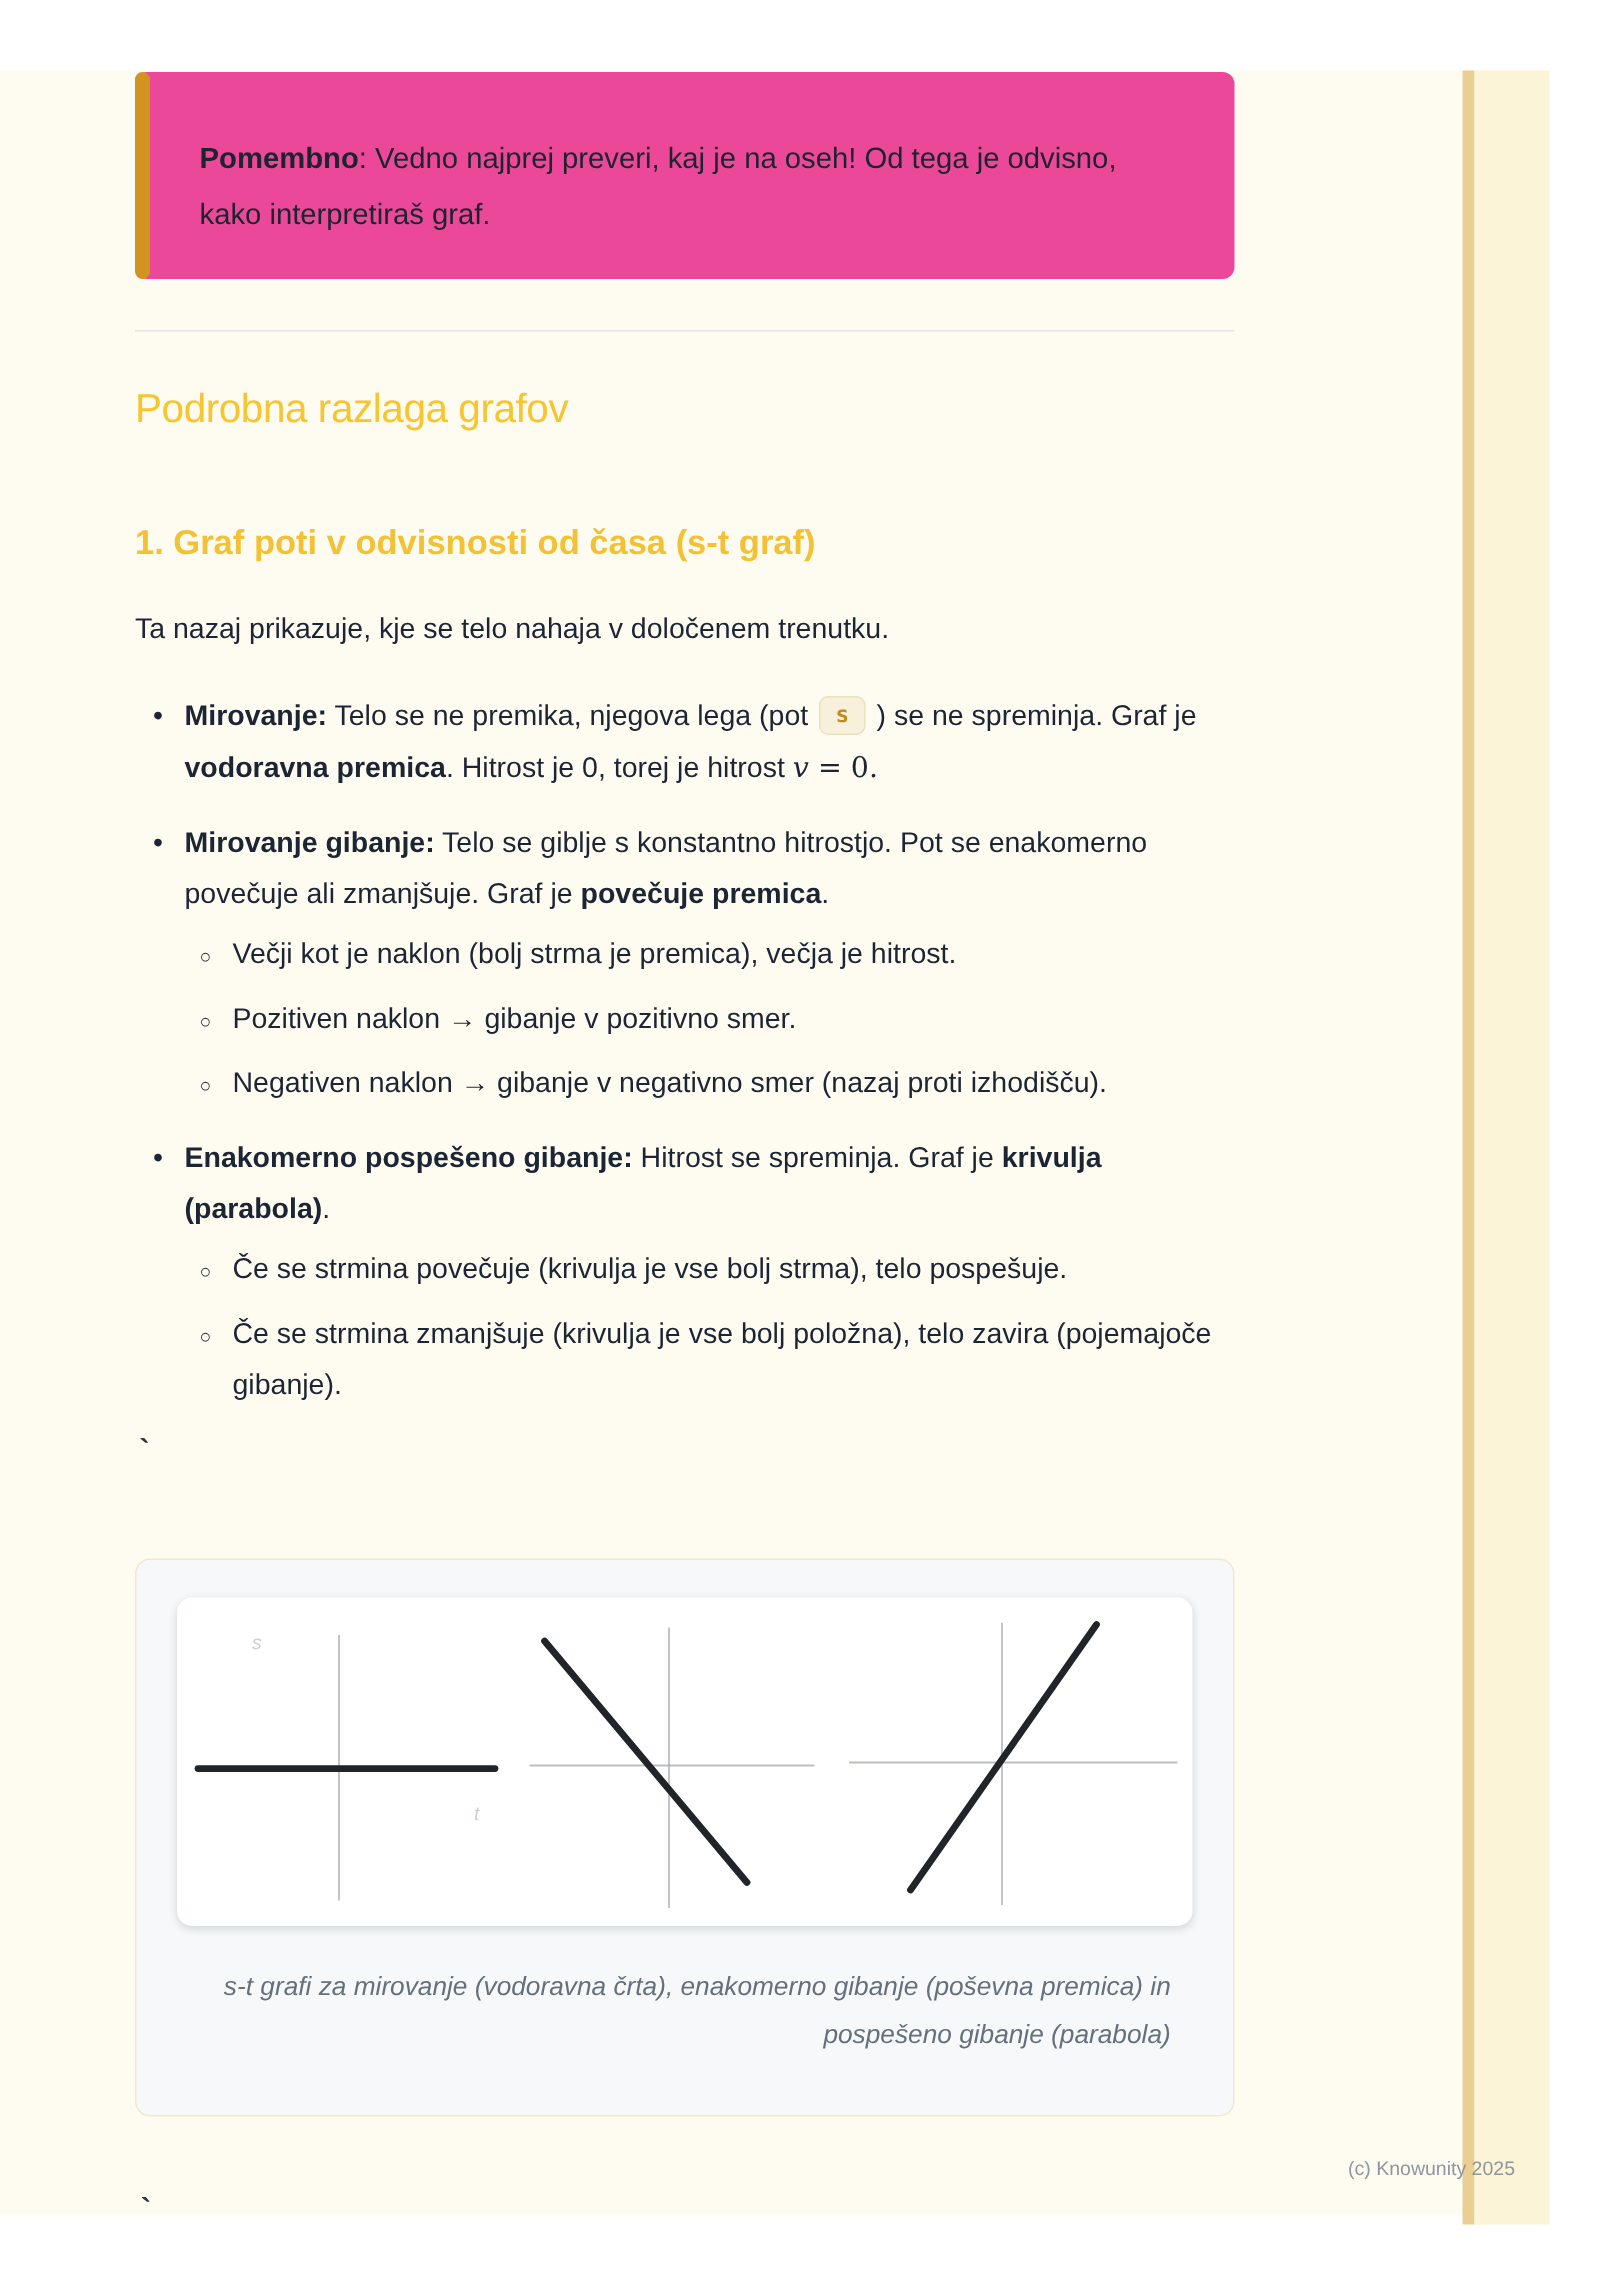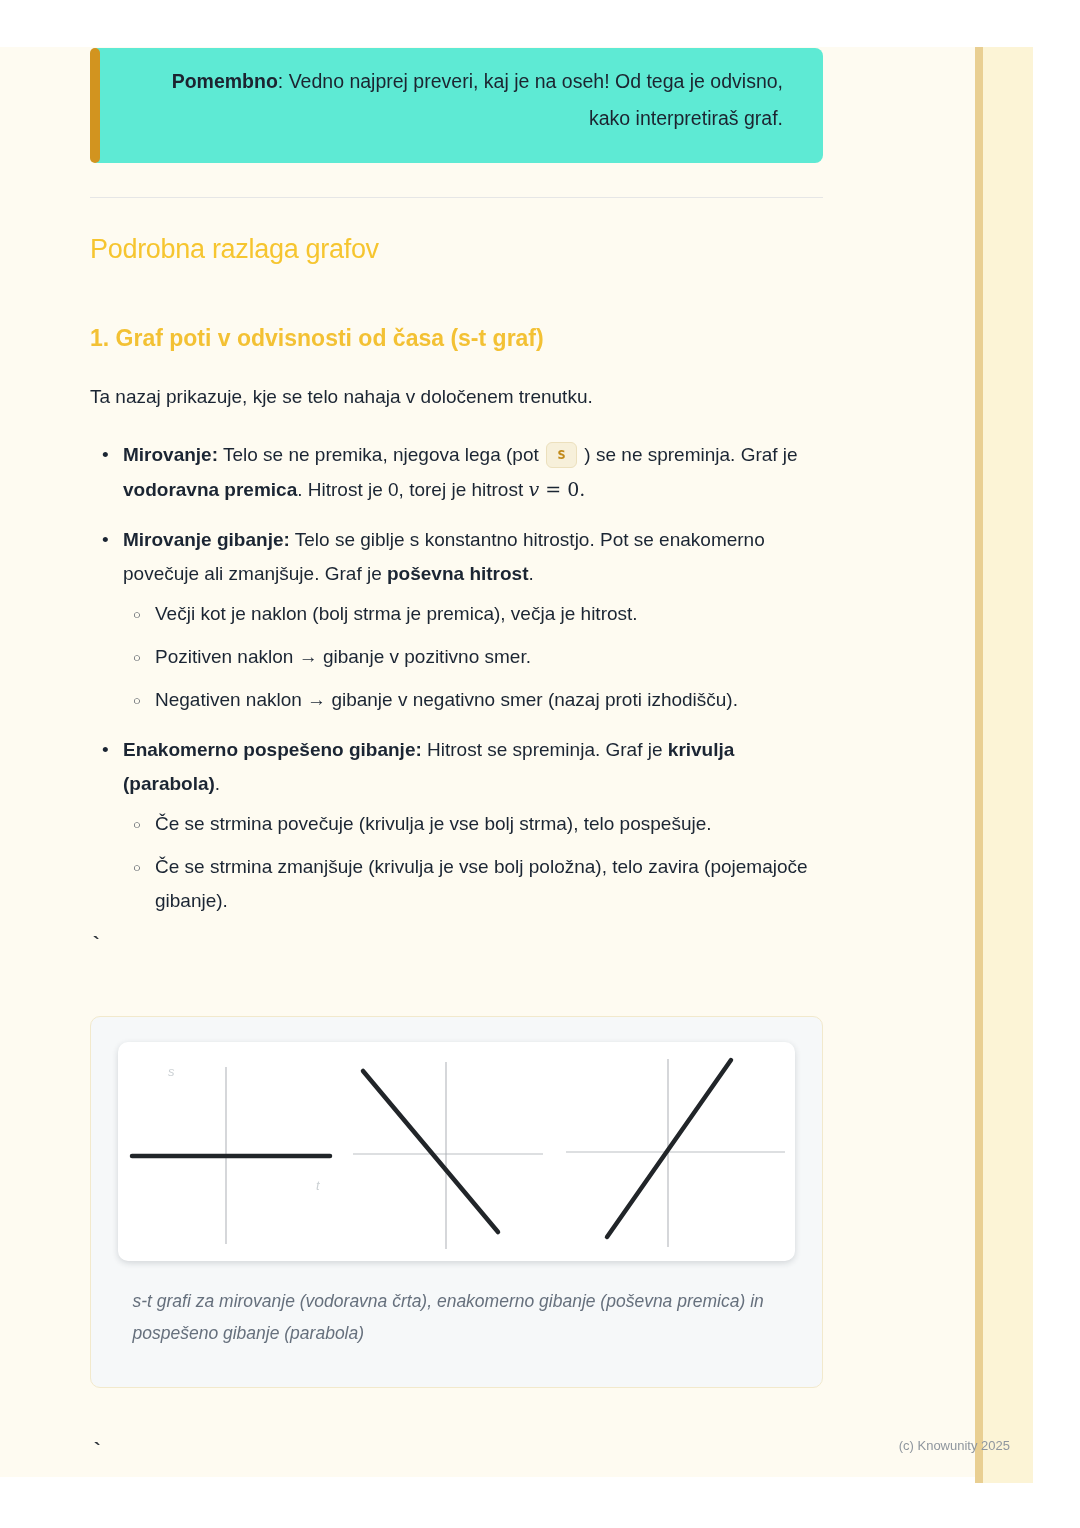--- a/index.html
+++ b/index.html
@@ -19,25 +19,24 @@
     background: #fcf4d6;
   }
 
   .content {
     position: absolute; left: 90px; top: 48px; width: 733px;
   }
 
   
   .callout {
     position: relative;
-    background: #5eead4;
+    background: #ec4899;
     border-radius: 8px;
-    padding: 15px 40px 24px 43px;
+    padding: 40px 40px 24px 43px;
     min-height: 115px;
-    text-align: right;
   }
   .callout-bar {
     position: absolute; left: 0; top: 0; bottom: 0; width: 10px;
     background: #d2941f; border-radius: 6px;
   }
   .callout-text { font-size: 19.5px; line-height: 37px; color: #1c2430; }
   .callout-text b { font-weight: 700; }
 
   .divider { border: none; border-top: 1px solid #e6e6e6; margin-top: 34px; }
 
@@ -92,21 +91,21 @@
     padding: 25px 27px 38px 27px;
   }
   .figure-panel {
     background: #ffffff; border-radius: 10px;
     box-shadow: 0 2px 6px rgba(27,37,51,0.16);
     width: 677px; height: 219px;
   }
   .figure-panel svg { display: block; }
   .figure-caption {
     margin: 24px auto 0 auto; max-width: 648px;
-    text-align: left; font-style: italic;
+    text-align: right; font-style: italic;
     font-size: 17.5px; line-height: 32px; color: #66707d;
   }
 
   .footer-credit {
     position: absolute; right: 70px; top: 1438px;
     font-size: 13px; color: #8f969e; z-index: 3;
   }
 </style>
 </head>
 <body>
@@ -130,21 +129,21 @@
 
   <p class="intro">Ta nazaj prikazuje, kje se telo nahaja v določenem trenutku.</p>
 
   <ul class="main-list">
 
     <li>
       <span class="b">Mirovanje:</span><span> Telo se ne premika, njegova lega (pot </span><span class="code-chip">s</span><span> ) se ne spreminja. Graf je </span><span class="b">vodoravna premica</span><span>. Hitrost je 0, torej je hitrost </span><span class="math math-var">v</span><span class="math"> = 0.</span>
     </li>
 
     <li>
-      <span class="b">Mirovanje gibanje:</span><span> Telo se giblje s konstantno hitrostjo. Pot se enakomerno povečuje ali zmanjšuje. Graf je </span><span class="b">poševna hitrost</span><span>.</span>
+      <span class="b">Mirovanje gibanje:</span><span> Telo se giblje s konstantno hitrostjo. Pot se enakomerno povečuje ali zmanjšuje. Graf je </span><span class="b">povečuje premica</span><span>.</span>
       <ul class="sub-list">
         <li>Večji kot je naklon (bolj strma je premica), večja je hitrost.</li>
         <li>Pozitiven naklon → gibanje v pozitivno smer.</li>
         <li>Negativen naklon → gibanje v negativno smer (nazaj proti izhodišču).</li>
       </ul>
     </li>
 
     <li>
       <span class="b">Enakomerno pospešeno gibanje:</span><span> Hitrost se spreminja. Graf je </span><span class="b">krivulja (parabola)</span><span>.</span>
       <ul class="sub-list">

